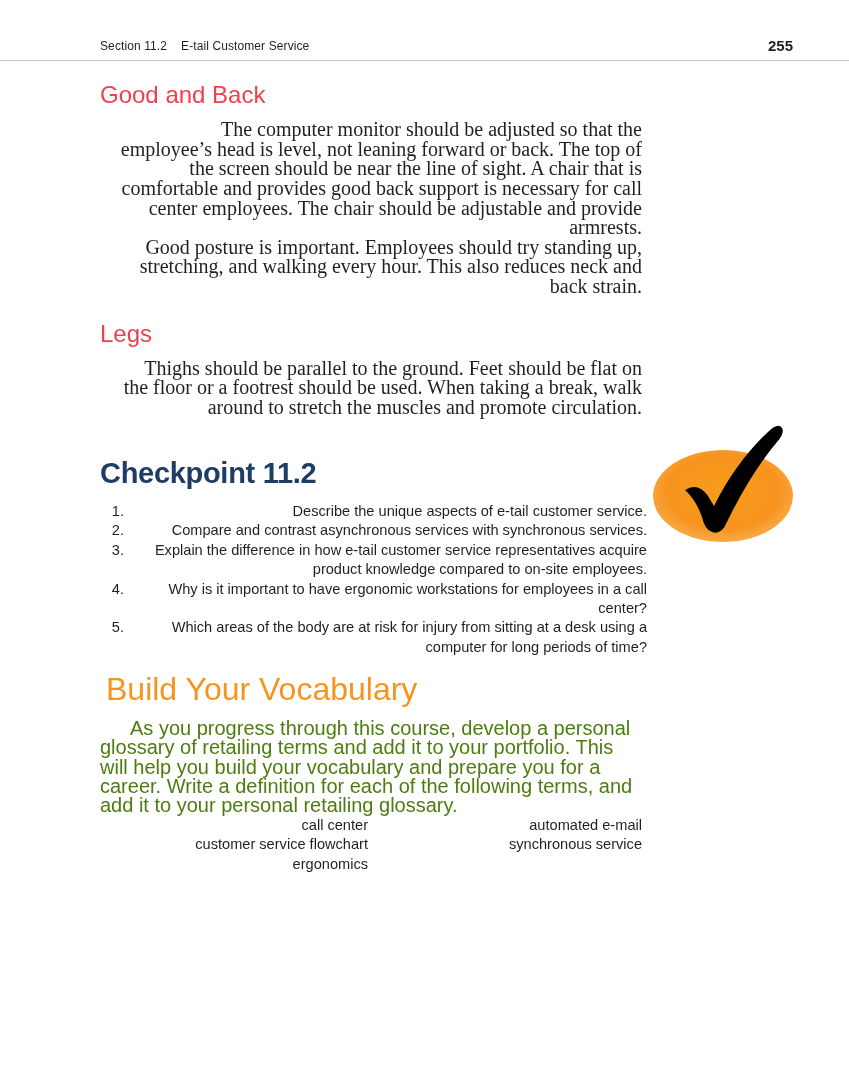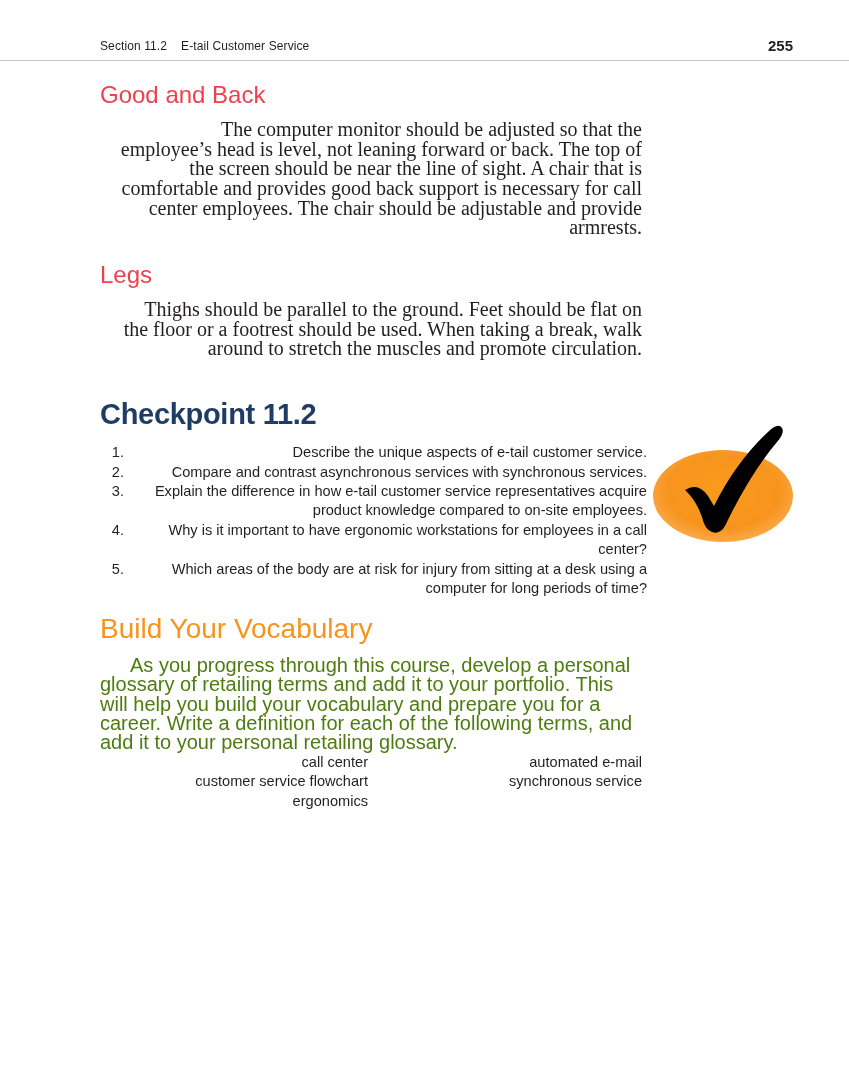--- a/index.html
+++ b/index.html
@@ -84,22 +84,22 @@
     margin: 0 0 0 2px;
     padding-left: 26px;
     font-size: 14.6px;
     line-height: 19.4px;
     color: #231f20;
     width: 545px;
   }
   ol.checkpoint-list li { padding-left: 6px; margin: 0; text-align: right; }
 
   h2.orange-head {
-    margin: 16px 0 12px 0;
-    font-size: 28px;
+    margin: 16px 0 12px 6px;
+    font-size: 32px;
     font-weight: normal;
     color: #f7941e;
     line-height: 1.05;
   }
 
   p.sans-body {
     margin: 0;
     font-size: 20px;
     line-height: 19.4px;
     color: #4d7c0f;
@@ -135,20 +135,21 @@
       <span class="sec">Section 11.2</span><span>E-tail Customer Service</span>
     </div>
     <div class="pagenum">255</div>
   </div>
   <div class="head-rule"></div>
 
   <div class="content">
 
     <h2 class="red-head">Good and Back</h2>
     <p class="serif">The computer monitor should be adjusted so that the employee’s head is level, not leaning forward or back. The top of the screen should be near the line of sight. A chair that is comfortable and provides good back support is necessary for call center employees. The chair should be adjustable and provide armrests.</p>
+    <p class="serif">Good posture is important. Employees should try standing up, stretching, and walking every hour. This also reduces neck and back strain.</p>
 
     <h2 class="red-head legs">Legs</h2>
     <p class="serif">Thighs should be parallel to the ground. Feet should be flat on the floor or a footrest should be used. When taking a break, walk around to stretch the muscles and promote circulation.</p>
 
     <h1 class="checkpoint-head">Checkpoint 11.2</h1>
     <ol class="checkpoint-list">
       <li>Describe the unique aspects of e-tail customer service.</li>
       <li>Compare and contrast asynchronous services with synchronous services.</li>
       <li>Explain the difference in how e-tail customer service representatives acquire product knowledge compared to on-site employees.</li>
       <li>Why is it important to have ergonomic workstations for employees in a call center?</li>

